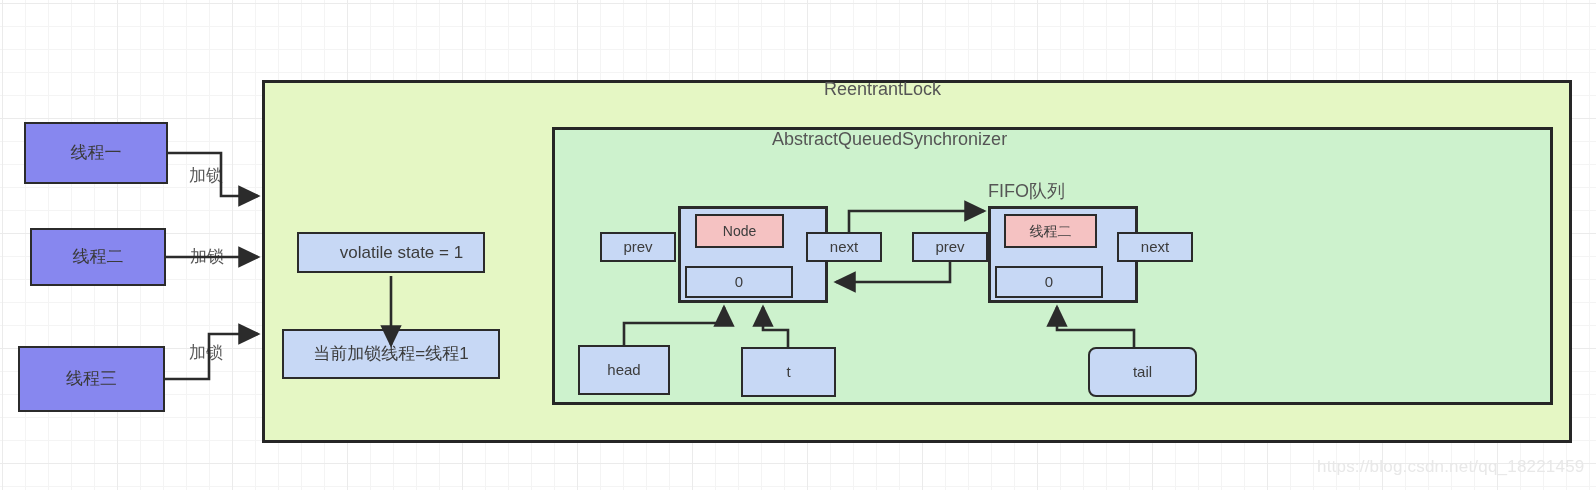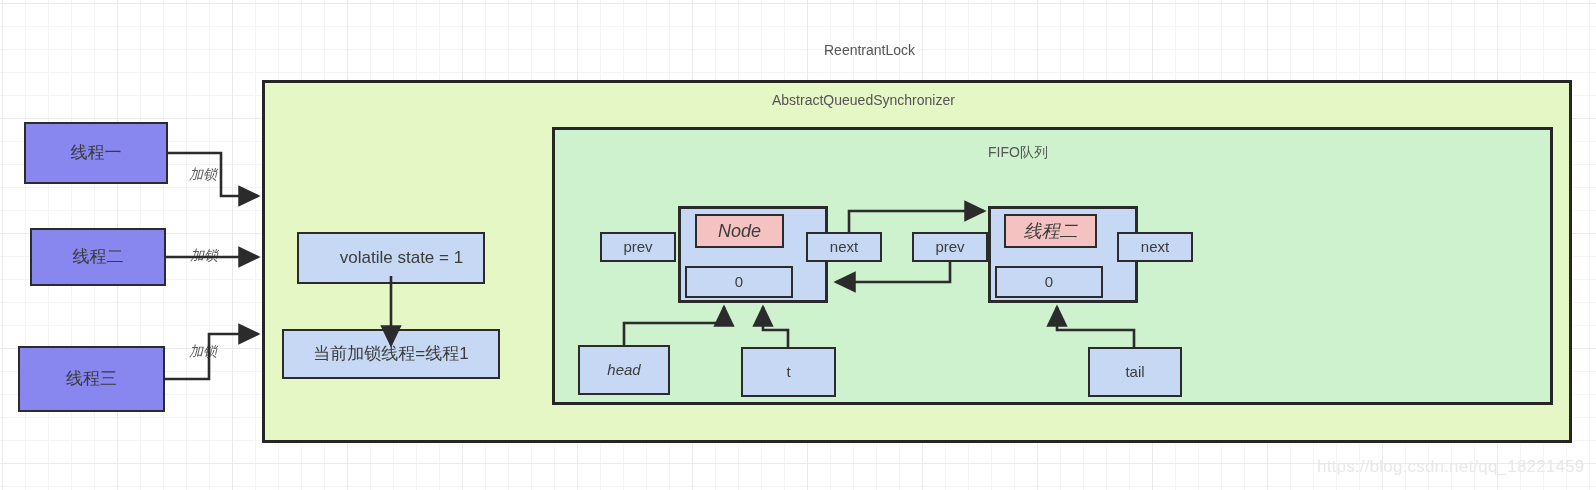--- a/index.html
+++ b/index.html
@@ -49,23 +49,24 @@
   }
   .container-inner {
     background: #cdf2cd;
     border: 3px solid #262626;
   }
 
   
   .free-label {
     position: absolute;
     color: #555555;
-    font-size: 14px;
+    font-size: 18px;
     white-space: nowrap;
     line-height: 1;
+    margin-top: 37px;
   }
 
   
   .thread-box {
     background: #8787ef;
     font-size: 17px;
     color: #3a3a3a;
   }
 
   
@@ -78,32 +79,30 @@
     font-size: 15px;
   }
 
   
   .node-wrap {
     background: #c7d8f5;
     border: 3px solid #2b2b2b;
   }
   .node-title {
     background: #f5c2c2;
-    font-size: 18px;
-    font-style: italic;
+    font-size: 14px;
   }
 
   
   .edge-label {
     position: absolute;
-    font-size: 14px;
+    font-size: 17px;
     color: #5a5a5a;
     white-space: nowrap;
     line-height: 1;
-    font-style: italic;
   }
 
   
   #wires {
     position: absolute;
     left: 0; top: 0;
     width: 1596px;
     height: 490px;
     pointer-events: none;
   }
@@ -143,21 +142,21 @@
   <div class="box thread-box" style="left:18px; top:346px; width:147px; height:66px;text-align:right;">
     <span>线程三</span>
   </div>
 
   <div class="edge-label" style="left:189px; top:167px;">加锁</div>
 
   <div class="edge-label" style="left:190px; top:248px;">加锁</div>
 
   <div class="edge-label" style="left:189px; top:344px;">加锁</div>
 
-  <div class="box blue-box" style="left:297px; top:232px; width:188px; height:52px;padding-left:21px;">
+  <div class="box blue-box" style="left:297px; top:232px; width:188px; height:41px;padding-left:21px;">
     <span>volatile state = 1</span>
   </div>
 
   <div class="box blue-box" style="left:282px; top:329px; width:218px; height:50px;">
     <span>当前加锁线程=线程1</span>
   </div>
 
   <div class="box node-wrap" style="left:678px; top:206px; width:150px; height:97px;"></div>
 
   <div class="box node-title" style="left:695px; top:214px; width:89px; height:34px;">
@@ -187,29 +186,29 @@
   </div>
 
   <div class="box blue-box-sm" style="left:912px; top:232px; width:76px; height:30px;">
     <span>prev</span>
   </div>
 
   <div class="box blue-box-sm" style="left:1117px; top:232px; width:76px; height:30px;">
     <span>next</span>
   </div>
 
-  <div class="box blue-box-sm" style="left:578px; top:345px; width:92px; height:50px;font-style:italic;">
+  <div class="box blue-box-sm" style="left:578px; top:345px; width:92px; height:50px;">
     <span>head</span>
   </div>
 
   <div class="box blue-box-sm" style="left:741px; top:347px; width:95px; height:50px;">
     <span>t</span>
   </div>
 
-  <div class="box blue-box-sm" style="left:1088px; top:347px; width:94px; height:50px;">
+  <div class="box blue-box-sm" style="left:1088px; top:347px; width:109px; height:50px;border-radius:8px;">
     <span>tail</span>
   </div>
 
   <svg id="wires" viewBox="0 0 1596 490" xmlns="http://www.w3.org/2000/svg">
     <defs>
       <marker id="arrow" markerWidth="9" markerHeight="9" refX="7.6" refY="4.5" orient="auto" markerUnits="strokeWidth">
         <path d="M0,0.4 L8.6,4.5 L0,8.6 Z" fill="#2b2b2b"></path>
       </marker>
     </defs>
 

